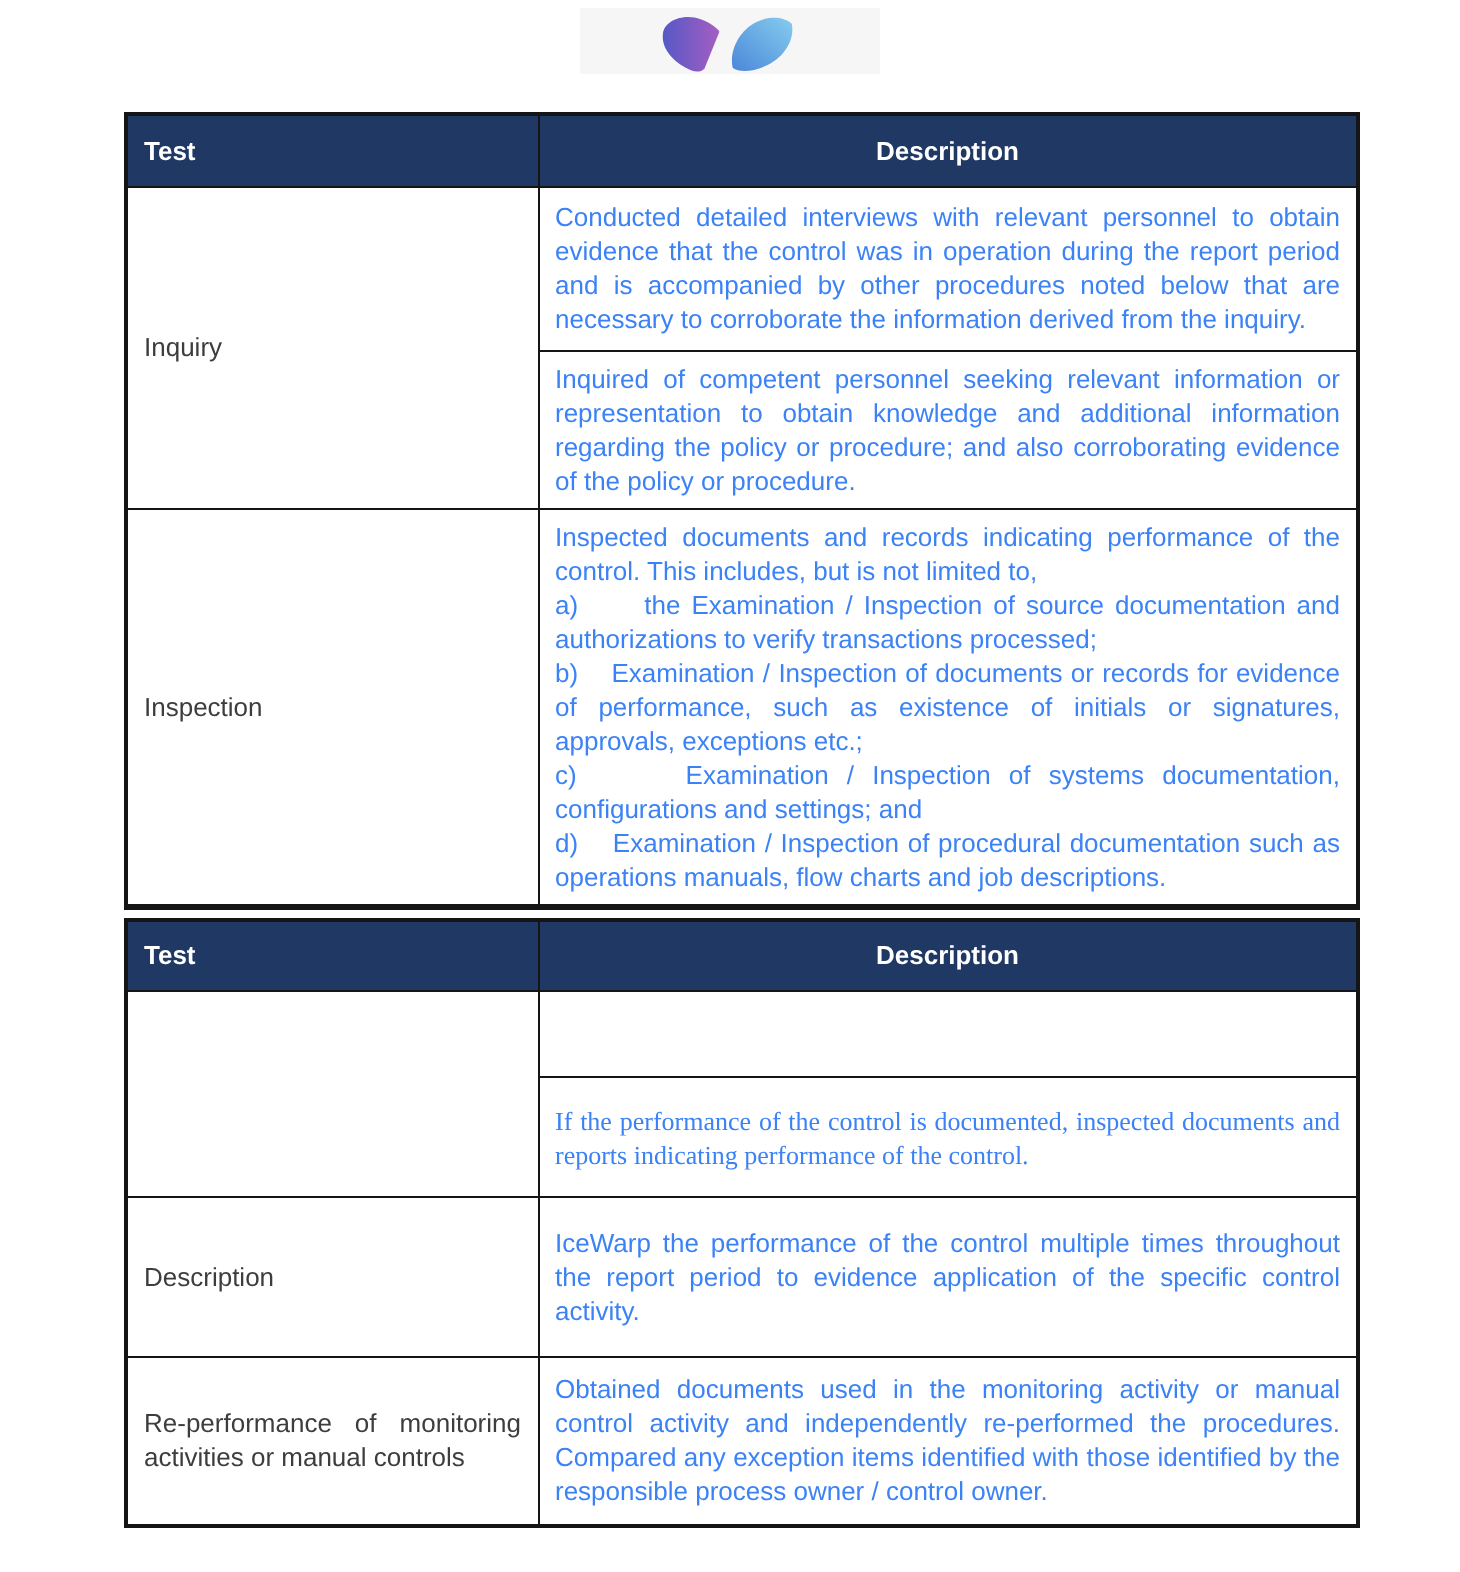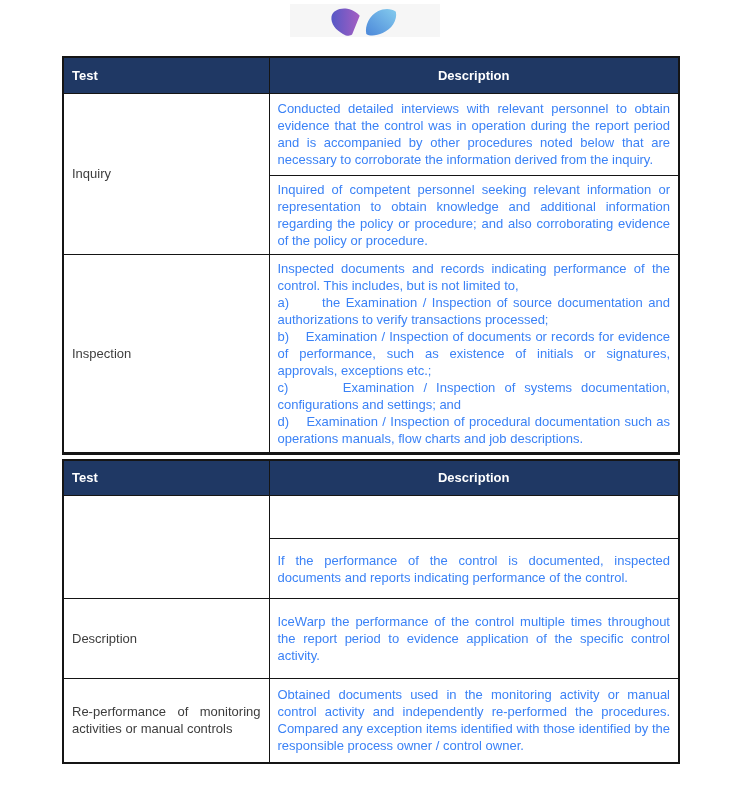--- a/index.html
+++ b/index.html
@@ -63,21 +63,21 @@
     padding: 5px 8px;
     font-size: 13px;
     color: #3b82f6;
   }
   td.desc-cell p { text-align: justify; line-height: 17px; margin: 0; }
   
   tr.t1-r1a { height: 82px; }
   tr.t1-r1b { height: 70px; padding-left: 32px; }
   tr.t1-r2  { height: 188px; }
   tr.t2-r1a { height: 43px; }
-  tr.t2-r1b { height: 60px; }
+  tr.t2-r1b { height: 60px; font-family: Liberation Serif, serif; }
   tr.t2-r2  { height: 80px; }
   tr.t2-r3  { height: 84px; }
 </style>
 </head>
 <body>
 
 <header class="logo-block">
   <span class="logo-mark">
     <svg width="82" height="30" viewBox="0 0 82 34" xmlns="http://www.w3.org/2000/svg" aria-hidden="true">
       <defs>

